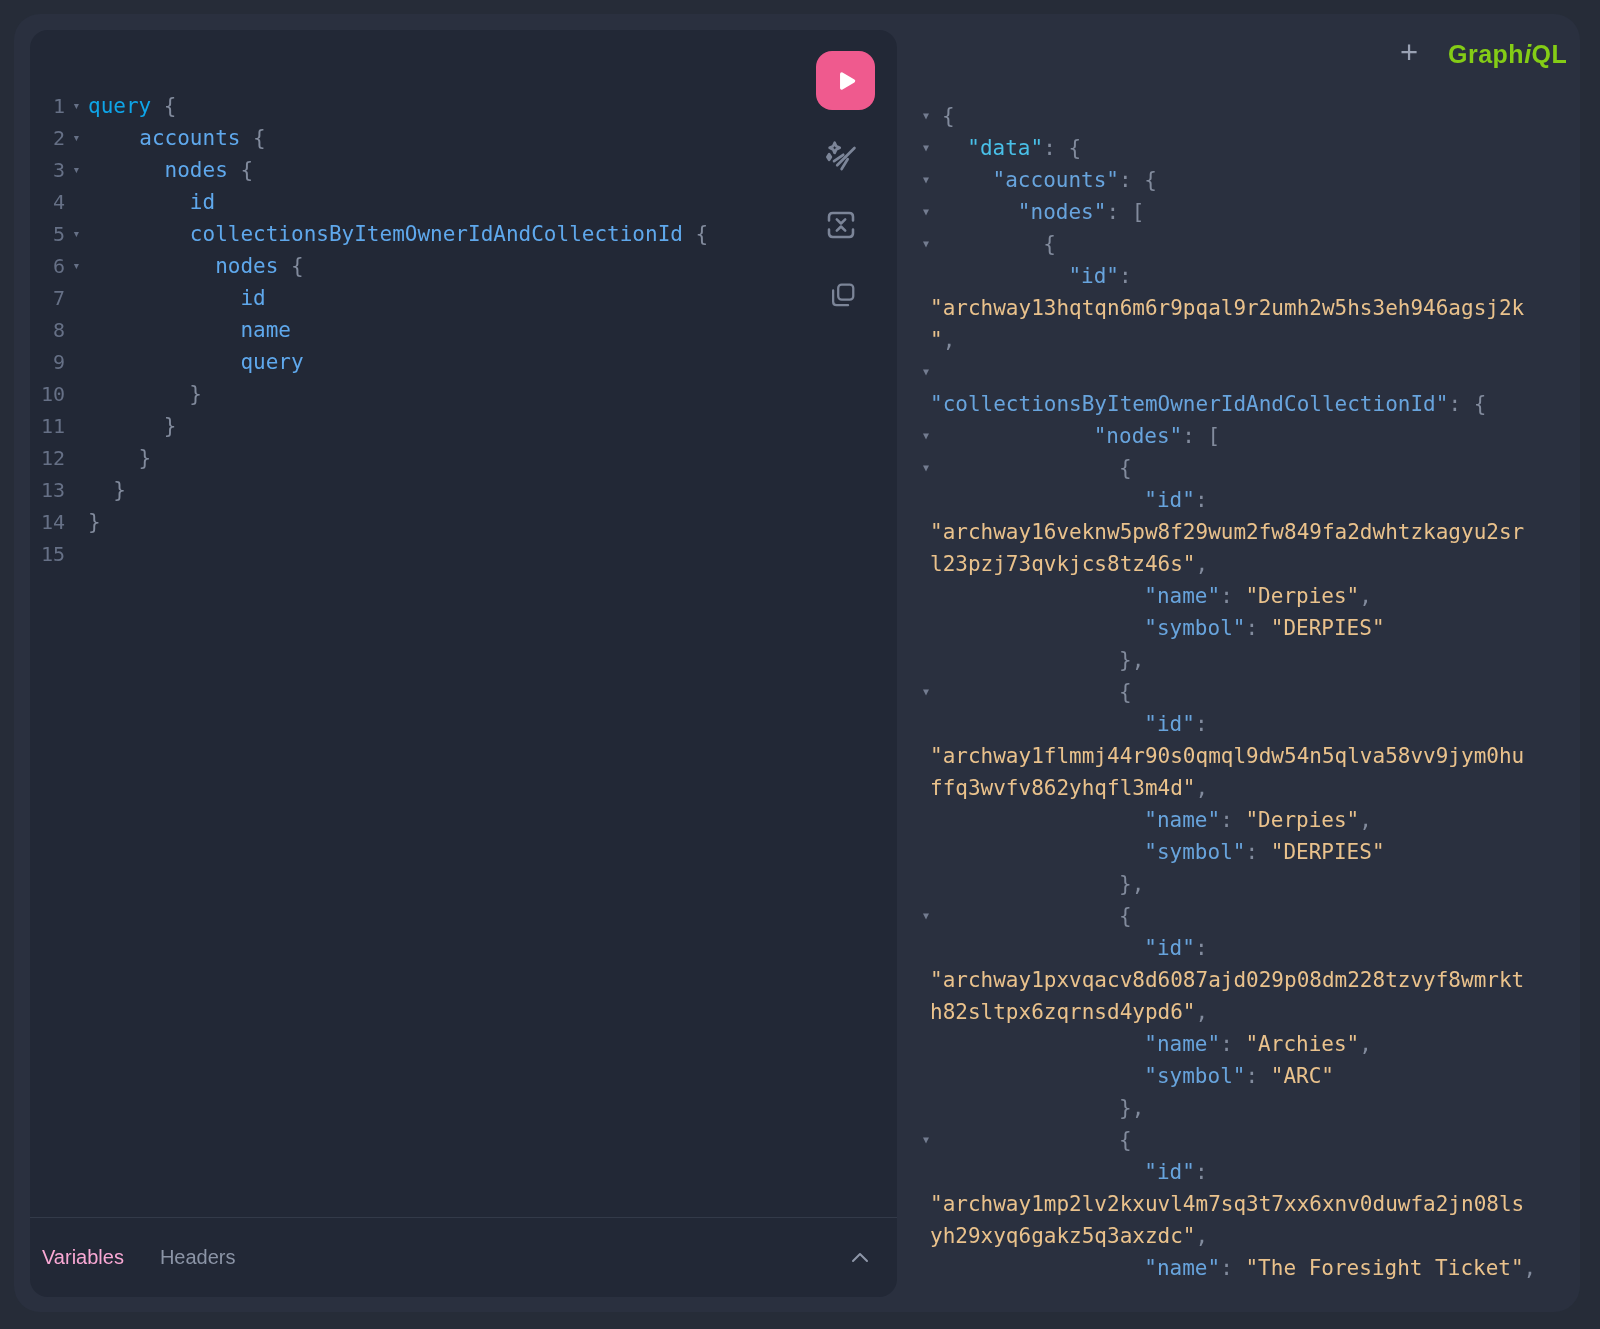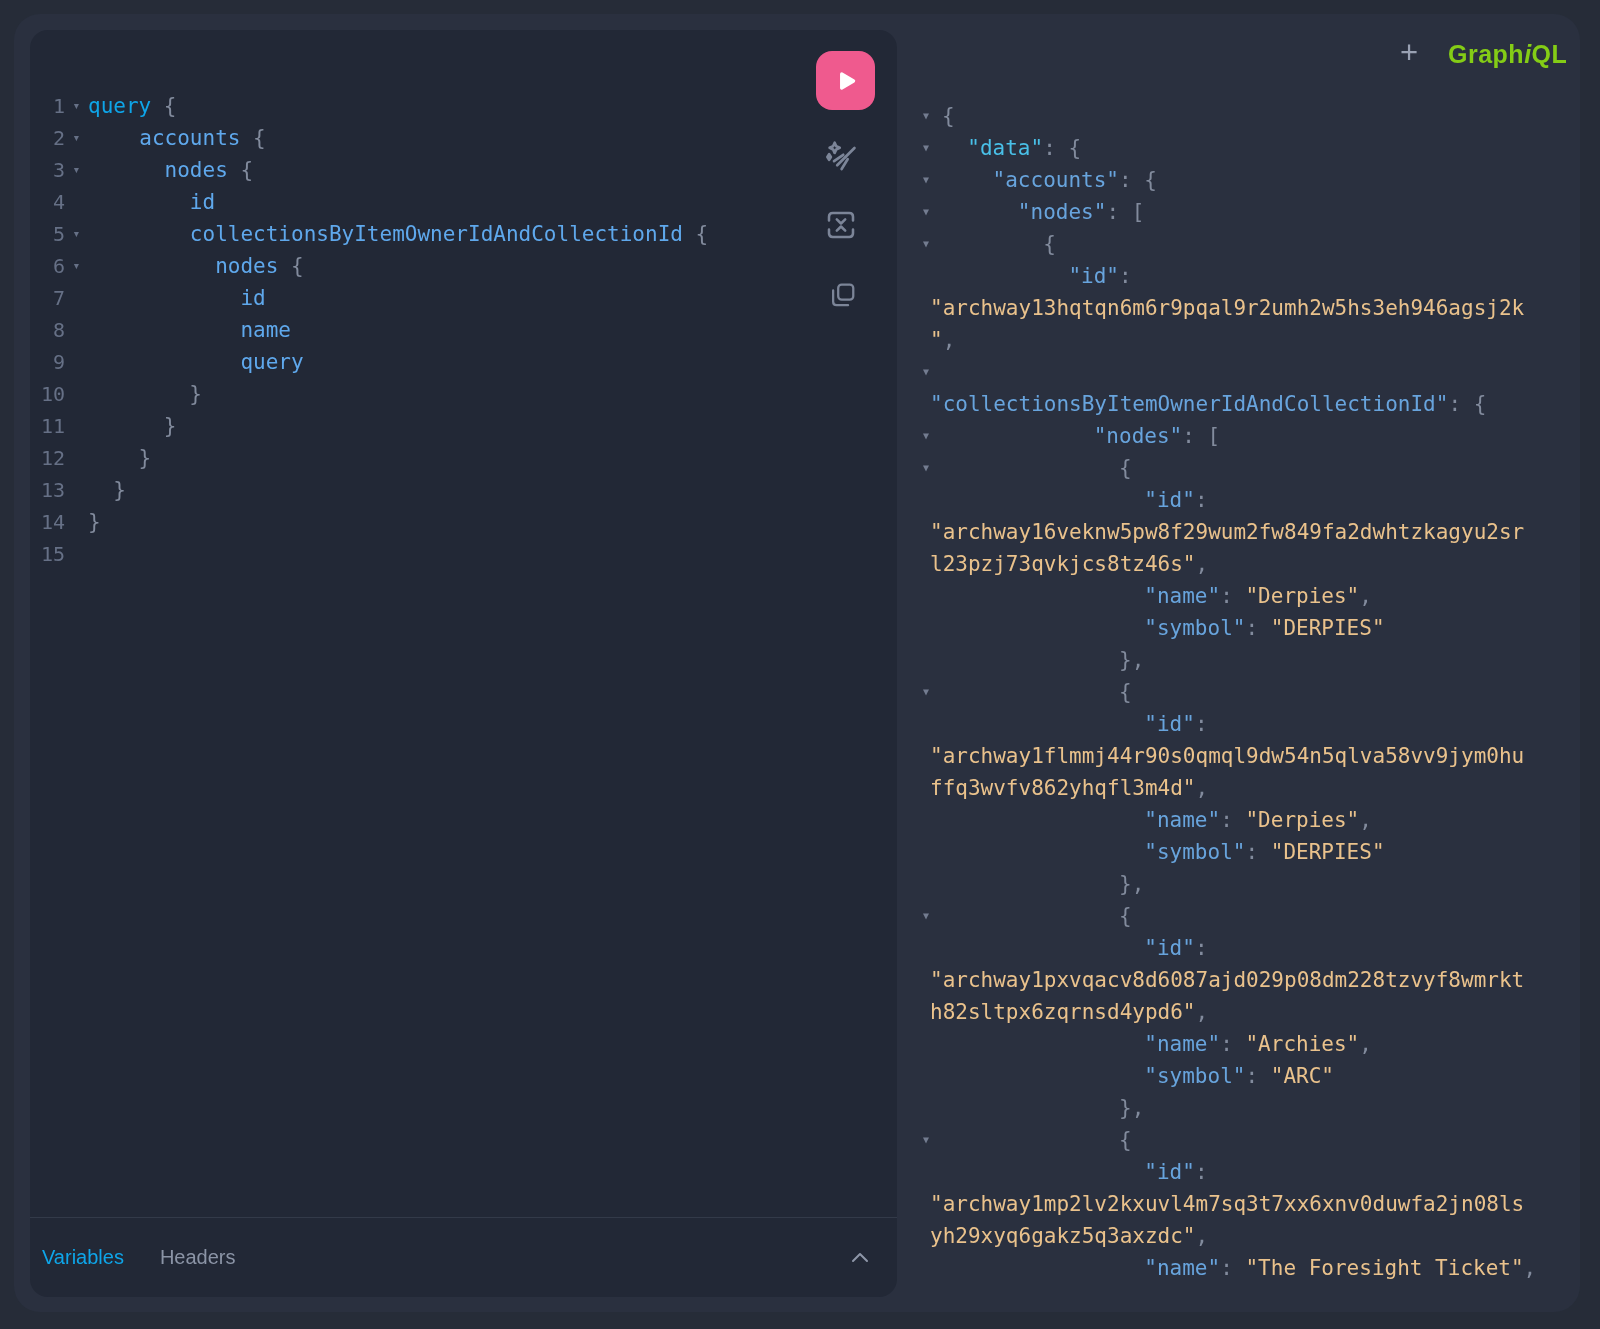--- a/index.html
+++ b/index.html
@@ -23,21 +23,21 @@
     display:flex;align-items:center;justify-content:center;cursor:pointer;}
   .tool{display:flex;align-items:center;justify-content:center;cursor:pointer;}
   #prettify-btn{left:822px;top:138px;width:38px;height:38px;}
   #merge-btn{left:823px;top:207px;width:36px;height:36px;}
   #copy-btn{left:827px;top:279px;width:32px;height:32px;}
   .tool svg{stroke:#7c8598;fill:none;stroke-width:1.7;stroke-linecap:round;stroke-linejoin:round;}
   
   #editor-footer{left:0;bottom:0;width:100%;height:80px;border-top:1px solid #333a49;
     display:flex;align-items:center;padding:0 27px 0 12px;box-sizing:border-box;}
   .tab{font-size:20px;color:#8b94a6;cursor:pointer;}
-  .tab.active{color:#0ea5e9;}
+  .tab.active{color:#f9a8d4;}
   #tab-headers{margin-left:36px;}
   #footer-chevron{margin-left:auto;cursor:pointer;display:flex;}
   
   #response-rows{left:897px;top:100px;width:683px;height:1212px;overflow:hidden;
     font-family:"DejaVu Sans Mono",monospace;font-size:21px;}
   .res-row{position:relative;height:32px;line-height:32px;white-space:pre;padding-left:45px;}
   .res-row.cont{padding-left:33px;}
   .res-fold{position:absolute;left:26px;top:0;width:14px;font-size:10px;color:#737c90;}
   
   #add-tab-btn{left:1392px;top:36px;width:34px;height:34px;color:#99a1b3;font-size:31px;font-weight:300;

